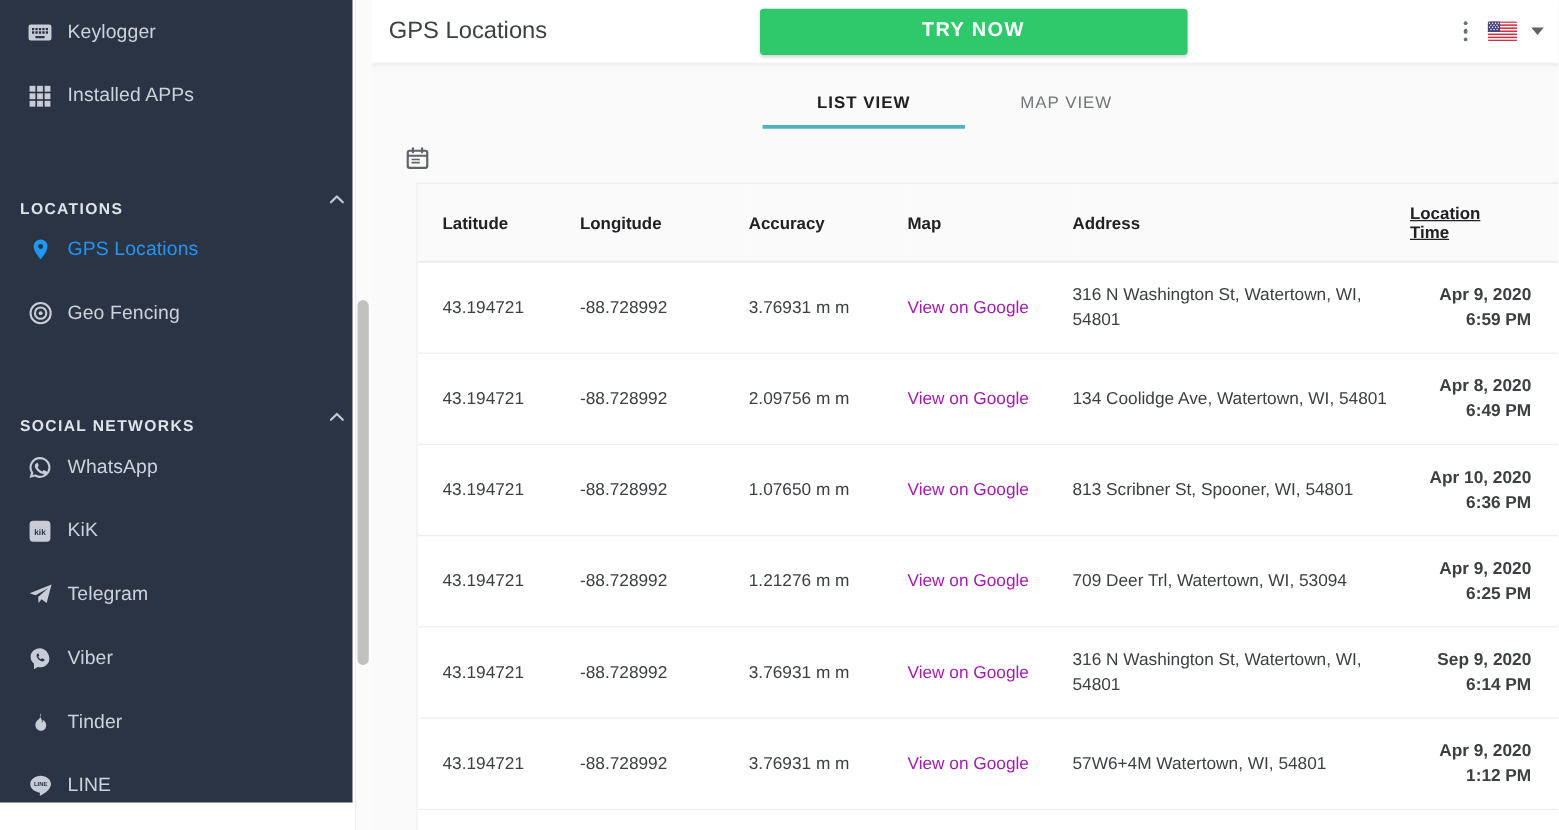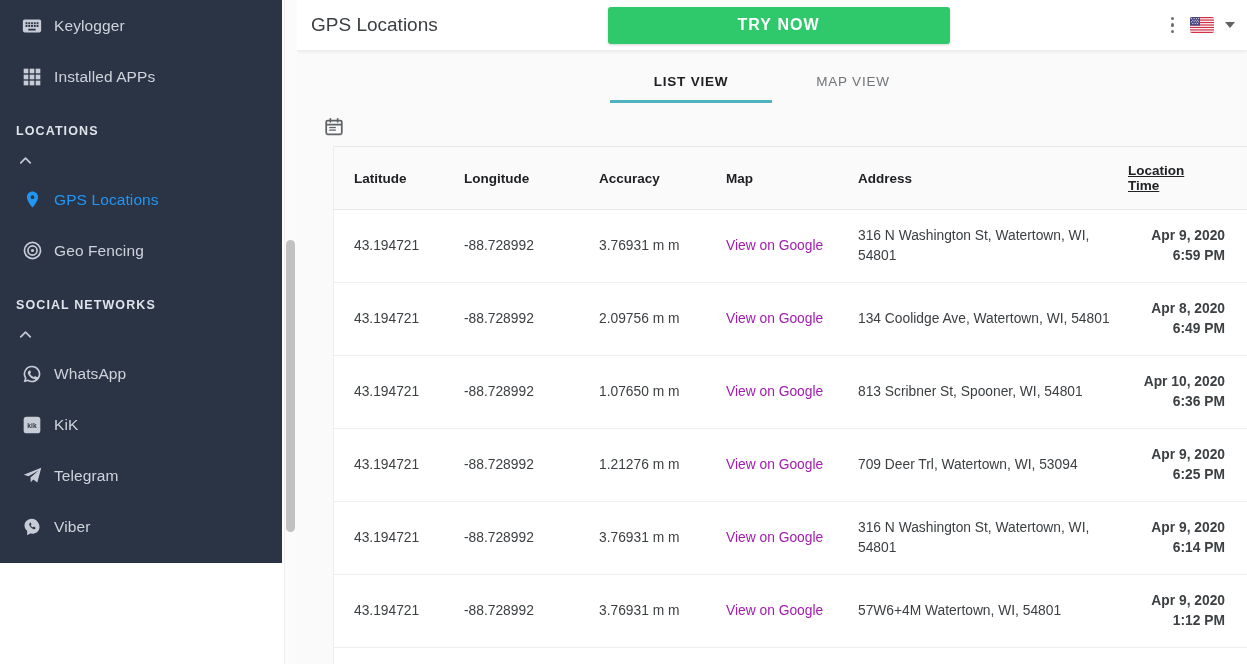--- a/index.html
+++ b/index.html
@@ -6,21 +6,21 @@
   html, body {
     width: 1247px; height: 664px;
     overflow: hidden;
     font-family: "Liberation Sans", sans-serif;
     background: #ffffff;
   }
   .app { display: flex; width: 1247px; height: 664px; position: relative; }
 
   
   .sidebar {
-    width: 282px; height: 563px;
+    width: 282px; height: 642px;
     background: #2b3445;
     flex: 0 0 282px;
     position: relative;
     overflow: hidden;
   }
   .nav-item {
     display: flex; align-items: center;
     height: 51px;
     padding-left: 10px;
     cursor: pointer;
@@ -32,25 +32,24 @@
   }
   .nav-item .lbl {
     font-size: 15.5px;
     color: #ced3db;
     letter-spacing: .1px;
   }
   .nav-item.active .lbl { color: #2196f3; }
   .nav-item.active .ico { color: #2196f3; }
 
   .section-head {
-    display: flex; align-items: flex-start;
+    display: flex; align-items: flex-end;
     height: 50px;
-    padding-left: 16px; padding-right: 20px;
-    cursor: pointer;
-    flex-direction: column;
+    padding-left: 16px; padding-right: 3px;
+    cursor: pointer;
   }
   .section-head .stitle {
     font-size: 12.5px;
     font-weight: bold;
     letter-spacing: 1.1px;
     color: #dfe3ea;
     flex: 1;
   }
   .chev { color: #c3c9d3; display: block; }
 
@@ -462,21 +461,21 @@
             <td><a>View on Google</a></td>
             <td>709 Deer Trl, Watertown, WI, 53094</td>
             <td class="right">Apr 9, 2020 6:25 PM</td>
           </tr>
           <tr>
             <td class="first">43.194721</td>
             <td>-88.728992</td>
             <td>3.76931 m m</td>
             <td><a>View on Google</a></td>
             <td>316 N Washington St, Watertown, WI, 54801</td>
-            <td class="right">Apr 9, 2020 6:14 PM</td>
+            <td class="right">Sep 9, 2020 6:14 PM</td>
           </tr>
           <tr>
             <td class="first">43.194721</td>
             <td>-88.728992</td>
             <td>3.76931 m m</td>
             <td><a>View on Google</a></td>
             <td>57W6+4M Watertown, WI, 54801</td>
             <td class="right">Apr 9, 2020 1:12 PM</td>
           </tr>
         </tbody>

